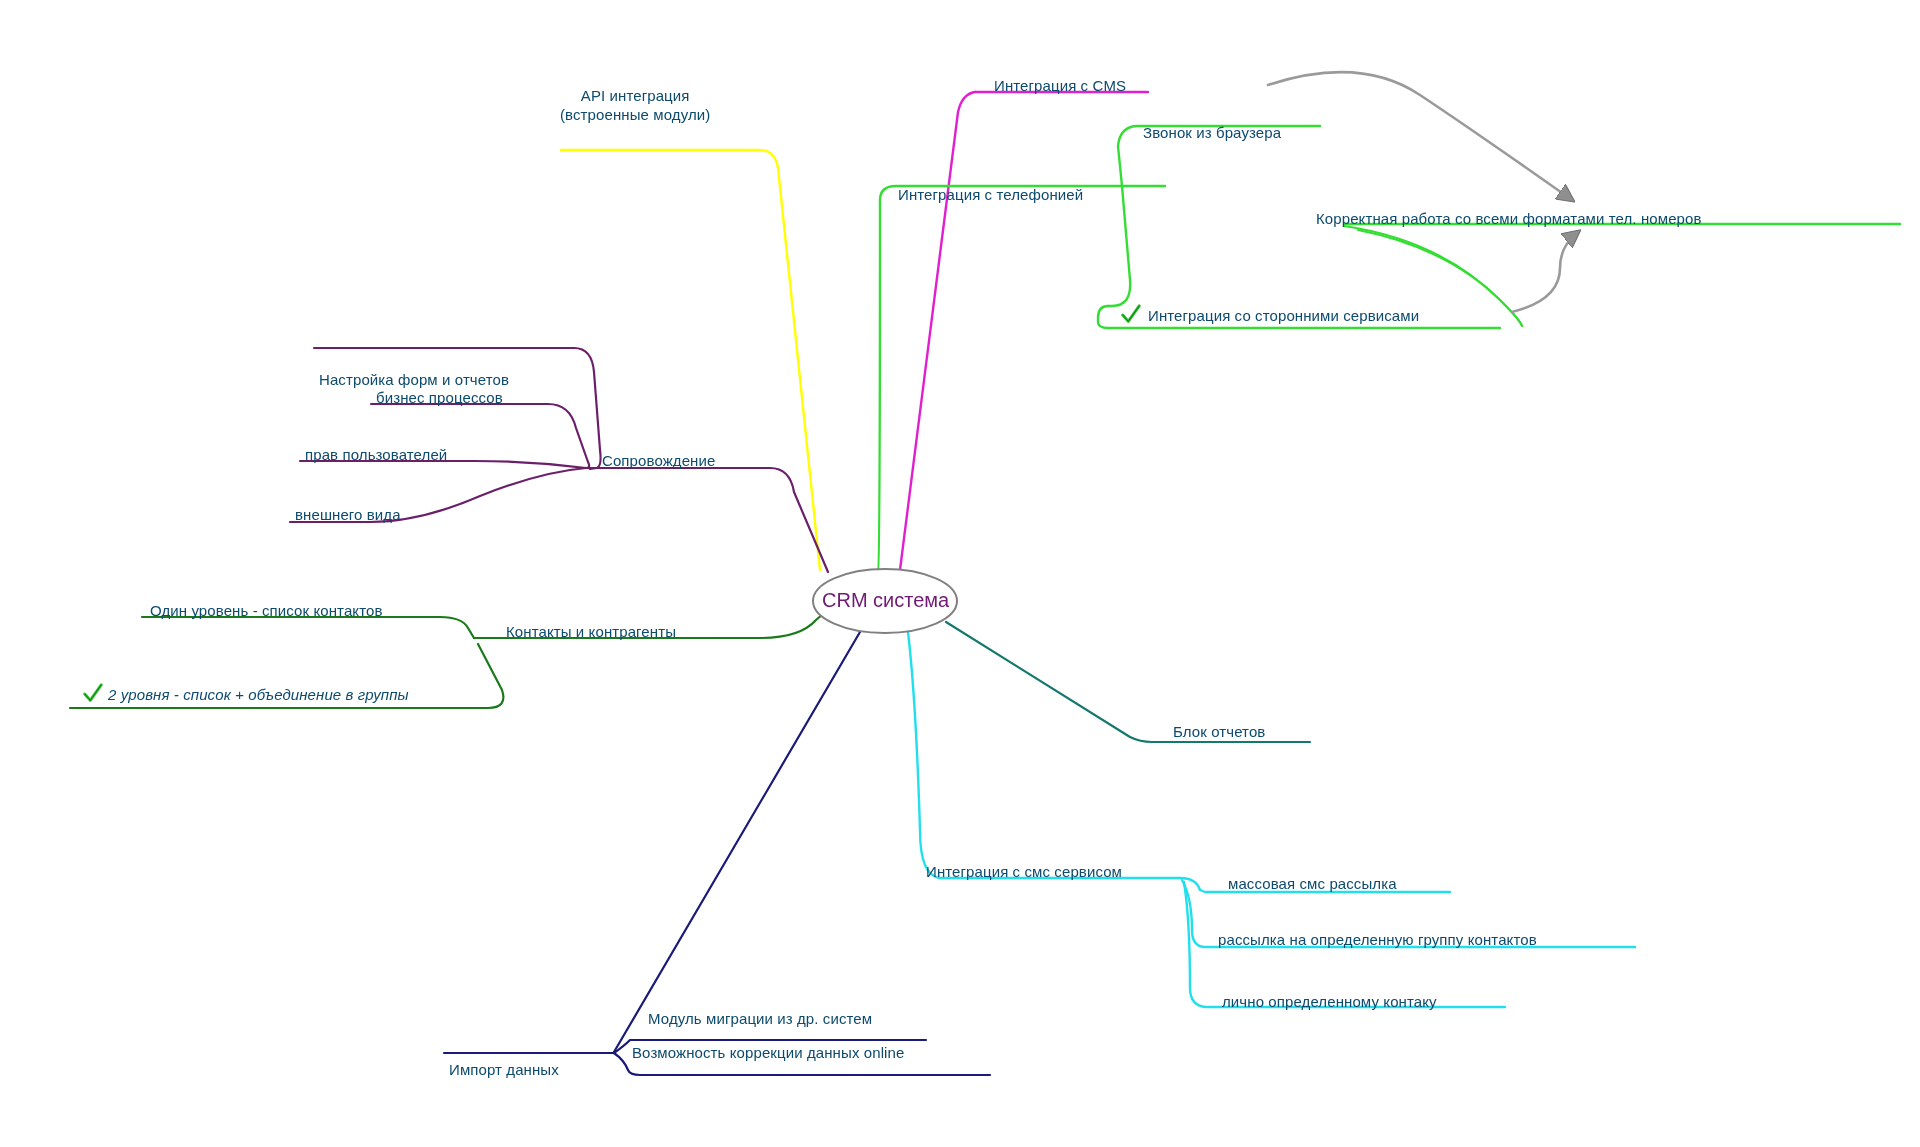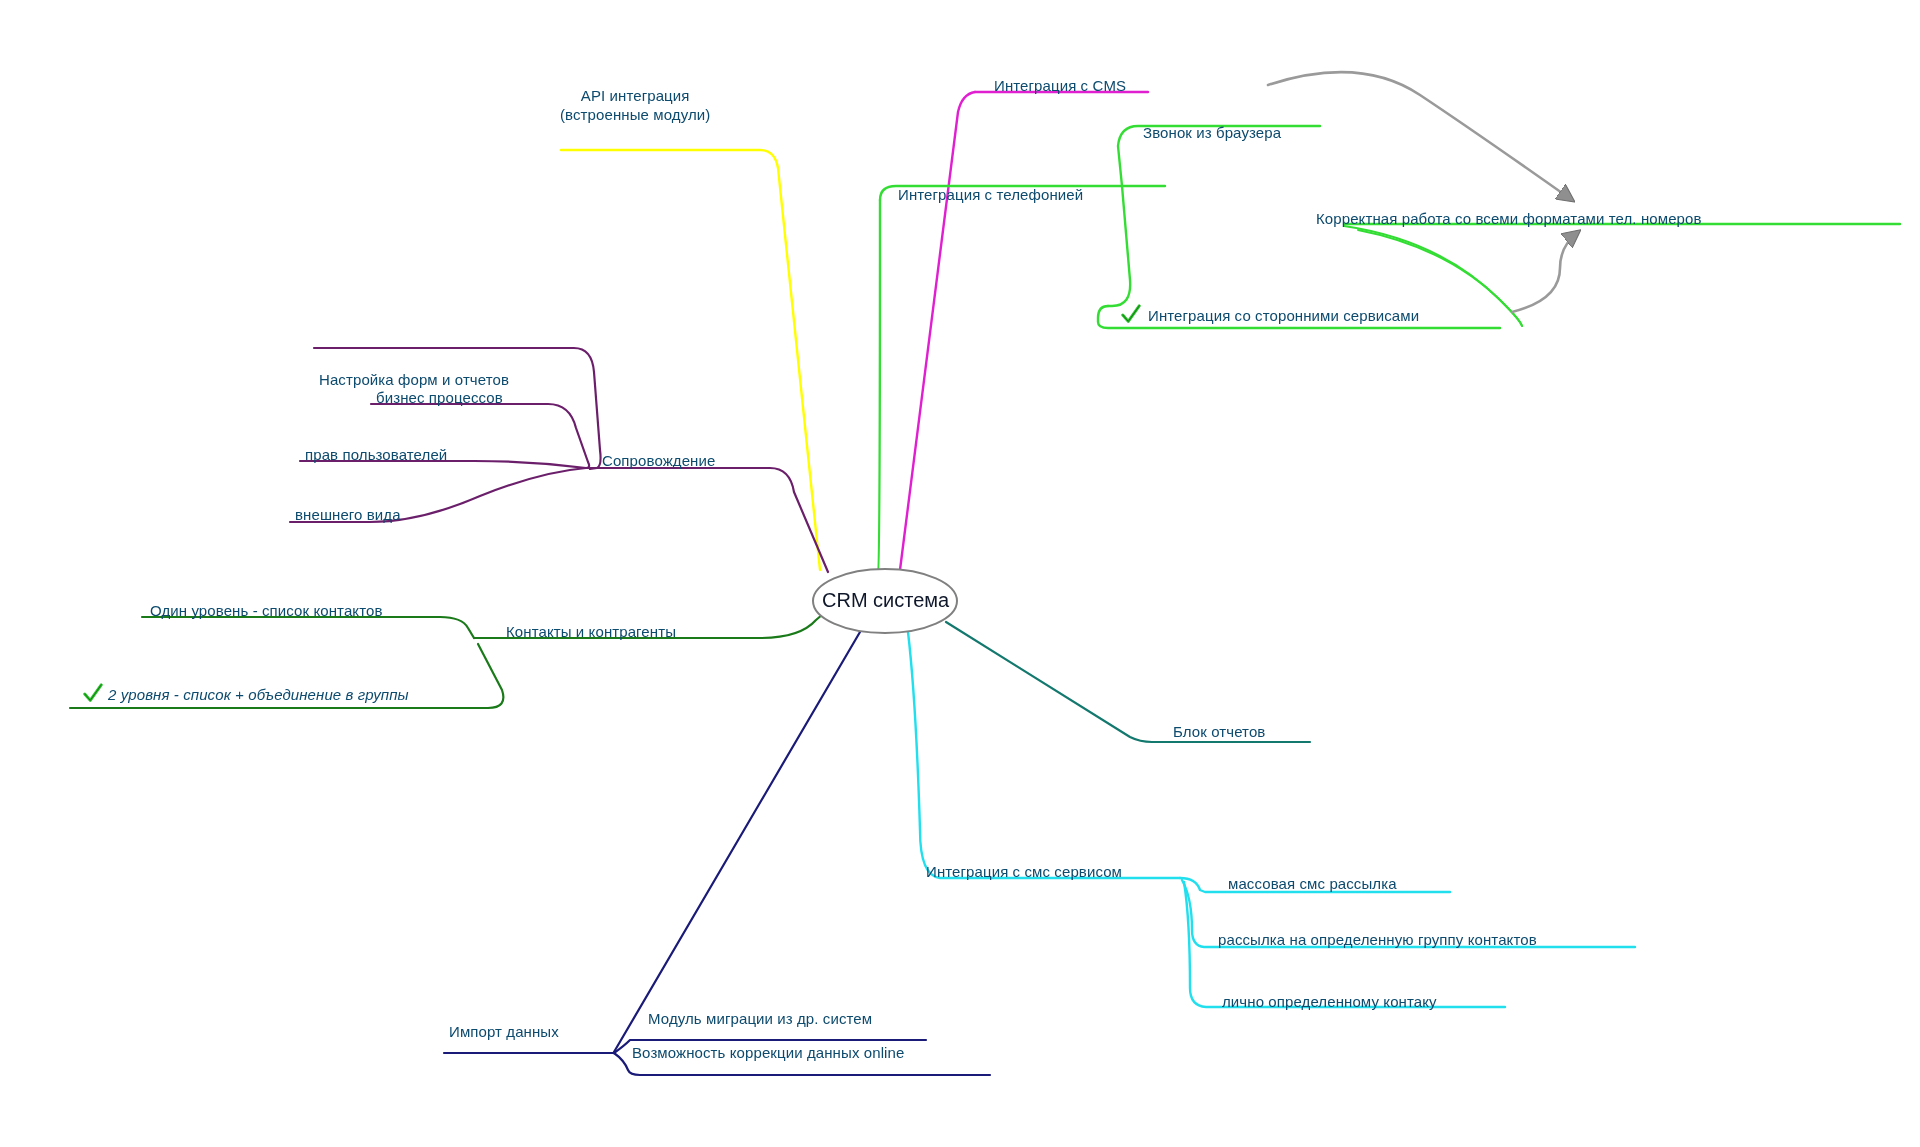--- a/index.html
+++ b/index.html
@@ -39,21 +39,21 @@
     letter-spacing: 0.1px;
   }
   .node-label.multiline {
     white-space: pre;
     text-align: center;
   }
   .central-node-text {
     position: absolute;
     font-family: "Liberation Sans", sans-serif;
     font-size: 20px;
-    color: #0f172a;
+    color: #701a75;
     white-space: nowrap;
   }
   .check-icon {
     position: absolute;
     width: 22px;
     height: 22px;
   }
 </style>
 </head>
 <body>
@@ -147,17 +147,17 @@
 
   <div class="node-label" style="left:1280px; top:209px;margin-left:36px;">Корректная работа со всеми форматами тел. номеров</div>
 
   <div class="node-label" style="left:1173px; top:722px;">Блок отчетов</div>
 
   <div class="node-label" style="left:926px; top:862px;">Интеграция с смс сервисом</div>
   <div class="node-label" style="left:1228px; top:874px;">массовая смс рассылка</div>
   <div class="node-label" style="left:1218px; top:930px;">рассылка на определенную группу контактов</div>
   <div class="node-label" style="left:1222px; top:992px;">лично определенному контаку</div>
 
-  <div class="node-label" style="left:449px; top:1022px;text-align:right;">Импорт данных</div>
+  <div class="node-label" style="left:449px; top:1060px;text-align:right;">Импорт данных</div>
   <div class="node-label" style="left:632px; top:1009px;padding-left:16px;">Модуль миграции из др. систем</div>
   <div class="node-label" style="left:632px; top:1043px;">Возможность коррекции данных online</div>
 
 </div>
 
 </body></html>

